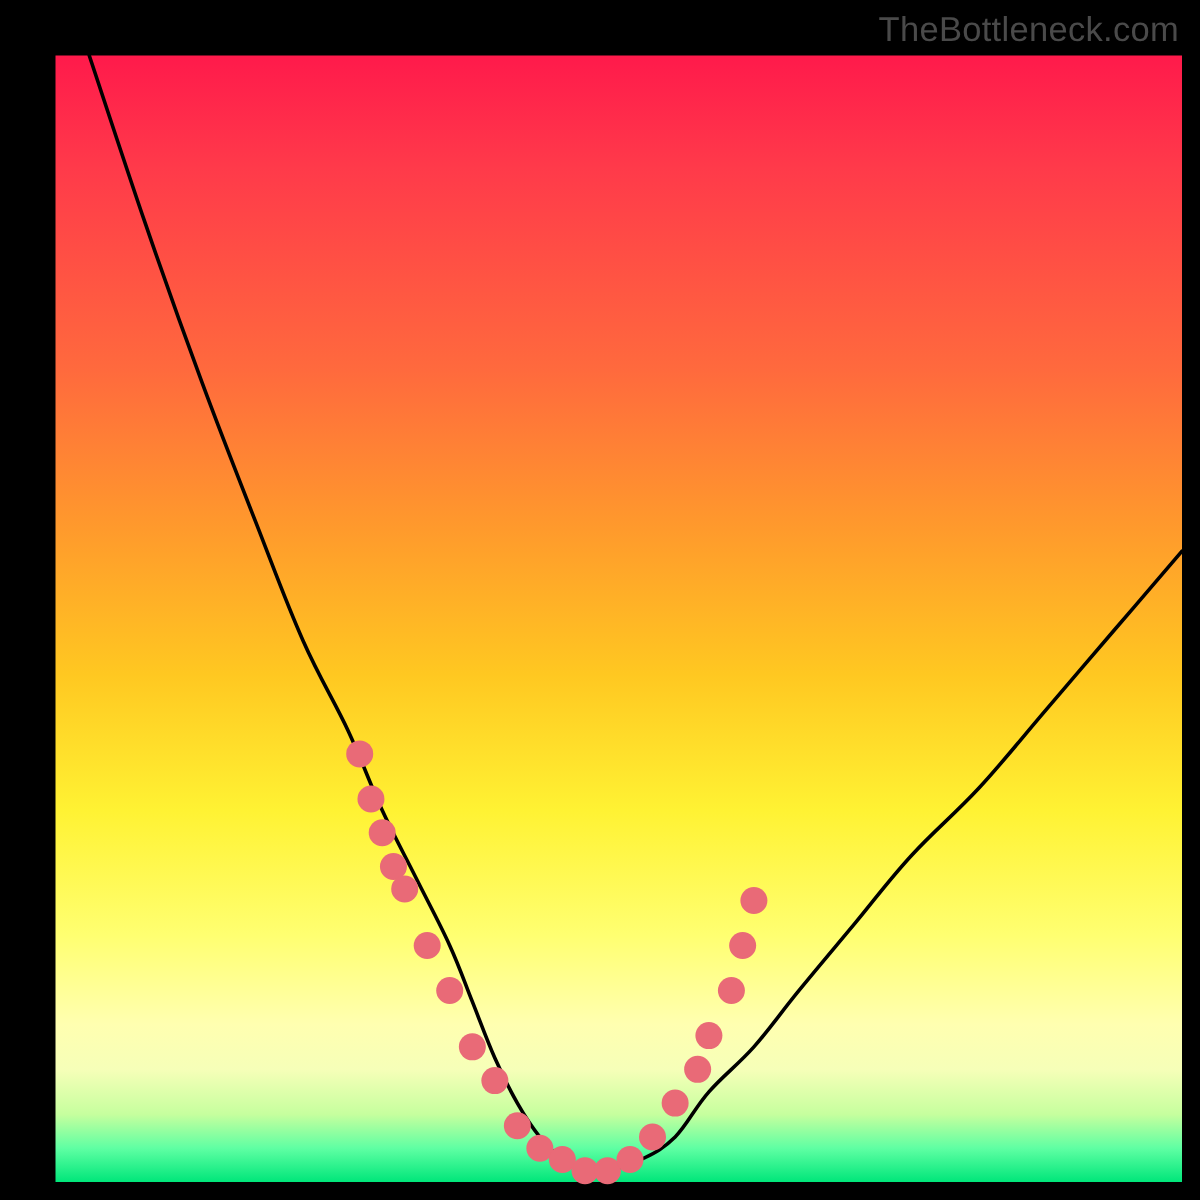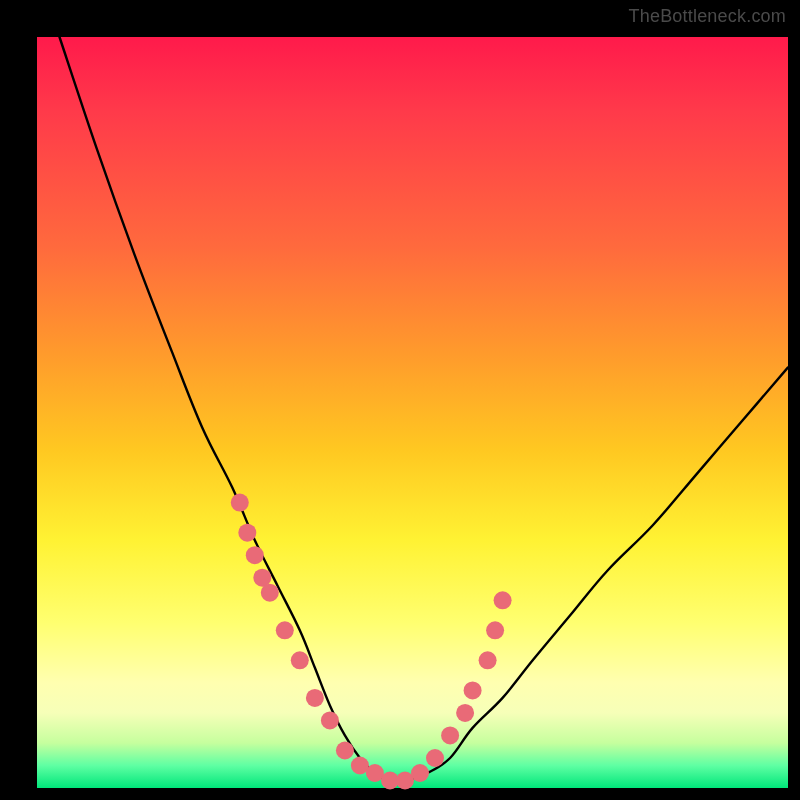--- a/index.html
+++ b/index.html
@@ -38,21 +38,21 @@
       #c6ff9e 94%,
       #5fffa3 97%,
       #00e67a 100%
     );
   }
   .watermark {
     position: absolute;
     top: 6px;
     right: 14px;
     color: #4a4a4a;
-    font-size: 18px;
+    font-size: 23px;
     letter-spacing: 0.2px;
     font-weight: 500;
     z-index: 5;
   }
   svg.overlay {
     position: absolute;
     left: 0;
     top: 0;
     width: 751px;
     height: 751px;

